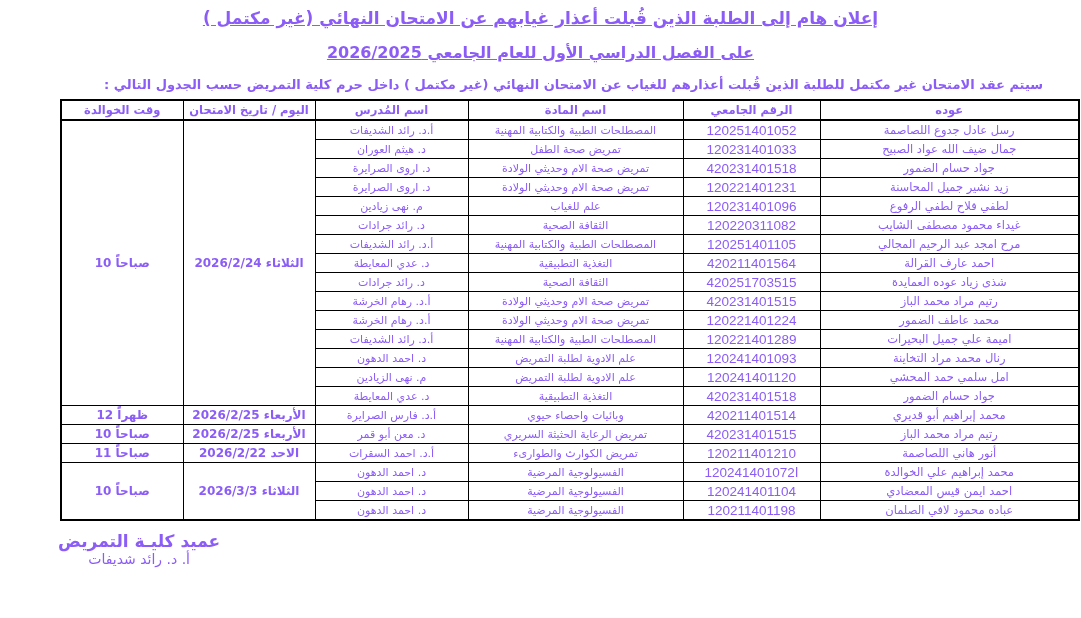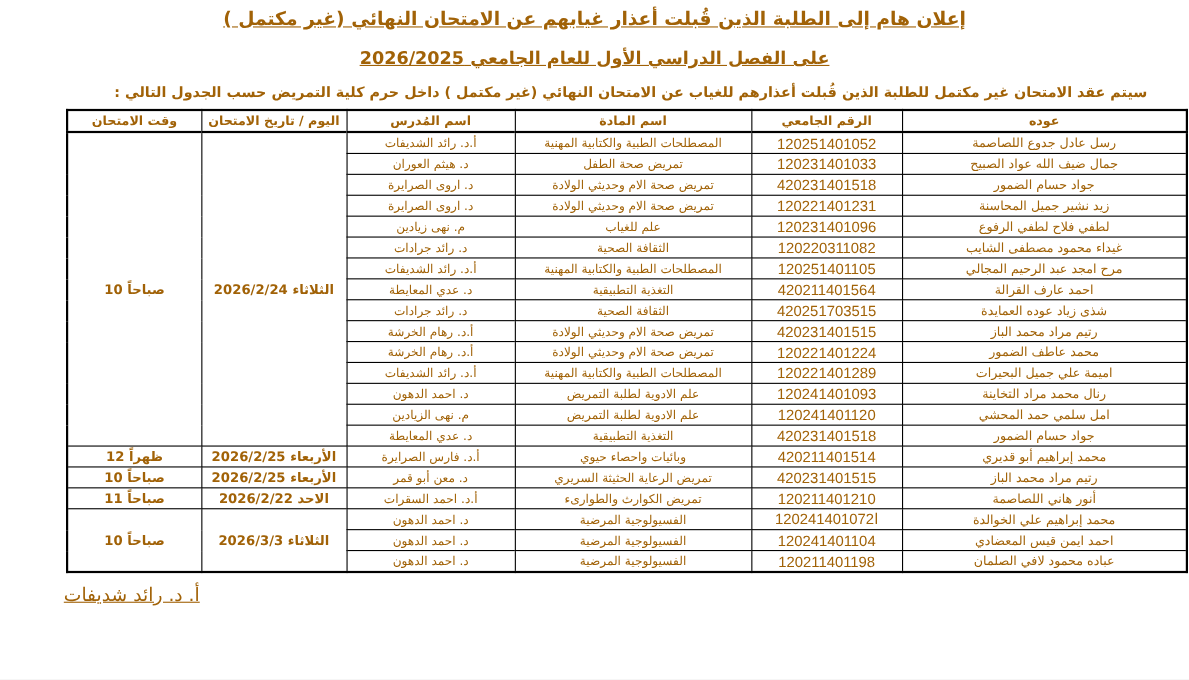--- a/index.html
+++ b/index.html
@@ -1,21 +1,21 @@
 <!DOCTYPE html>
 <html lang="ar" dir="rtl"><head>
 <meta charset="utf-8">
 <style>
   html,body { margin:0; padding:0; background:#e8e8e8; }
   .page {
     position:relative;
     width:1081px; height:618px;
     margin:0 auto;
     background:#ffffff;
-    color:#a16207;
+    color:#8b5cf6;
     direction:rtl;
     font-family:"DejaVu Sans", sans-serif;
     overflow:hidden;
   }
   .title1 {
     margin:8px 10px 0;
     text-align:center;
     font-size:17px;
     font-weight:bold;
     text-decoration:underline;
@@ -55,21 +55,21 @@
   td.c-subject   { font-size:11px;margin-left:48px; }
   td.c-instructor{ font-size:11px; }
   td.c-date      { font-size:12px; font-weight:bold; }
   td.c-time      { font-size:12px; font-weight:bold; direction:ltr; }
   .footer {
     width:max-content;
     margin:10px auto 0 58px; 
     text-align:center;
   }
   .dean-title { font-size:17px; font-weight:bold; }
-  .dean-name  { font-size:17px; margin-top:10px;text-decoration:underline; }
+  .dean-name  { font-size:14px; margin-top:0; }
 </style>
 </head>
 <body>
 
 <div class="page">
 
   <div class="title1">إعلان هام إلى الطلبة الذين قُبلت أعذار غيابهم عن الامتحان النهائي (غير مكتمل )</div>
   <div class="title2">على الفصل الدراسي الأول للعام الجامعي 2026/2025</div>
   <div class="intro">سيتم عقد الامتحان غير مكتمل للطلبة الذين قُبلت أعذارهم للغياب عن الامتحان النهائي (غير مكتمل ) داخل حرم كلية التمريض حسب الجدول التالي :</div>
 
@@ -82,21 +82,21 @@
       <col style="width:132px">
       <col style="width:122px">
     </colgroup>
     <thead>
       <tr>
         <th>عوده</th>
         <th>الرقم الجامعي</th>
         <th>اسم المادة</th>
         <th>اسم المُدرس</th>
         <th>اليوم / تاريخ الامتحان</th>
-        <th>وقت الامتحان</th>
+        <th>وقت الخوالدة</th>
       </tr>
     </thead>
     <tbody>
         <tr>
           <td class="c-name">رسل عادل جدوع اللصاصمة</td>
           <td class="c-id">120251401052</td>
           <td class="c-subject">المصطلحات الطبية والكتابية المهنية</td>
           <td class="c-instructor">أ.د. رائد الشديفات</td>
           <td rowspan="15" class="c-date">الثلاثاء 2026/2/24</td>
           <td rowspan="15" class="c-time">10 صباحاً</td>
@@ -226,16 +226,17 @@
         <tr>
           <td class="c-name">عباده محمود لافي الصلمان</td>
           <td class="c-id">120211401198</td>
           <td class="c-subject">الفسيولوجية المرضية</td>
           <td class="c-instructor">د. احمد الدهون</td>
         </tr>
       </tbody>
   </table>
 
   <div class="footer">
+    <div class="dean-title">عميد كليـة التمريض</div>
     <div class="dean-name">أ. د. رائد شديفات</div>
   </div>
 
 </div>
 
 </body></html>

